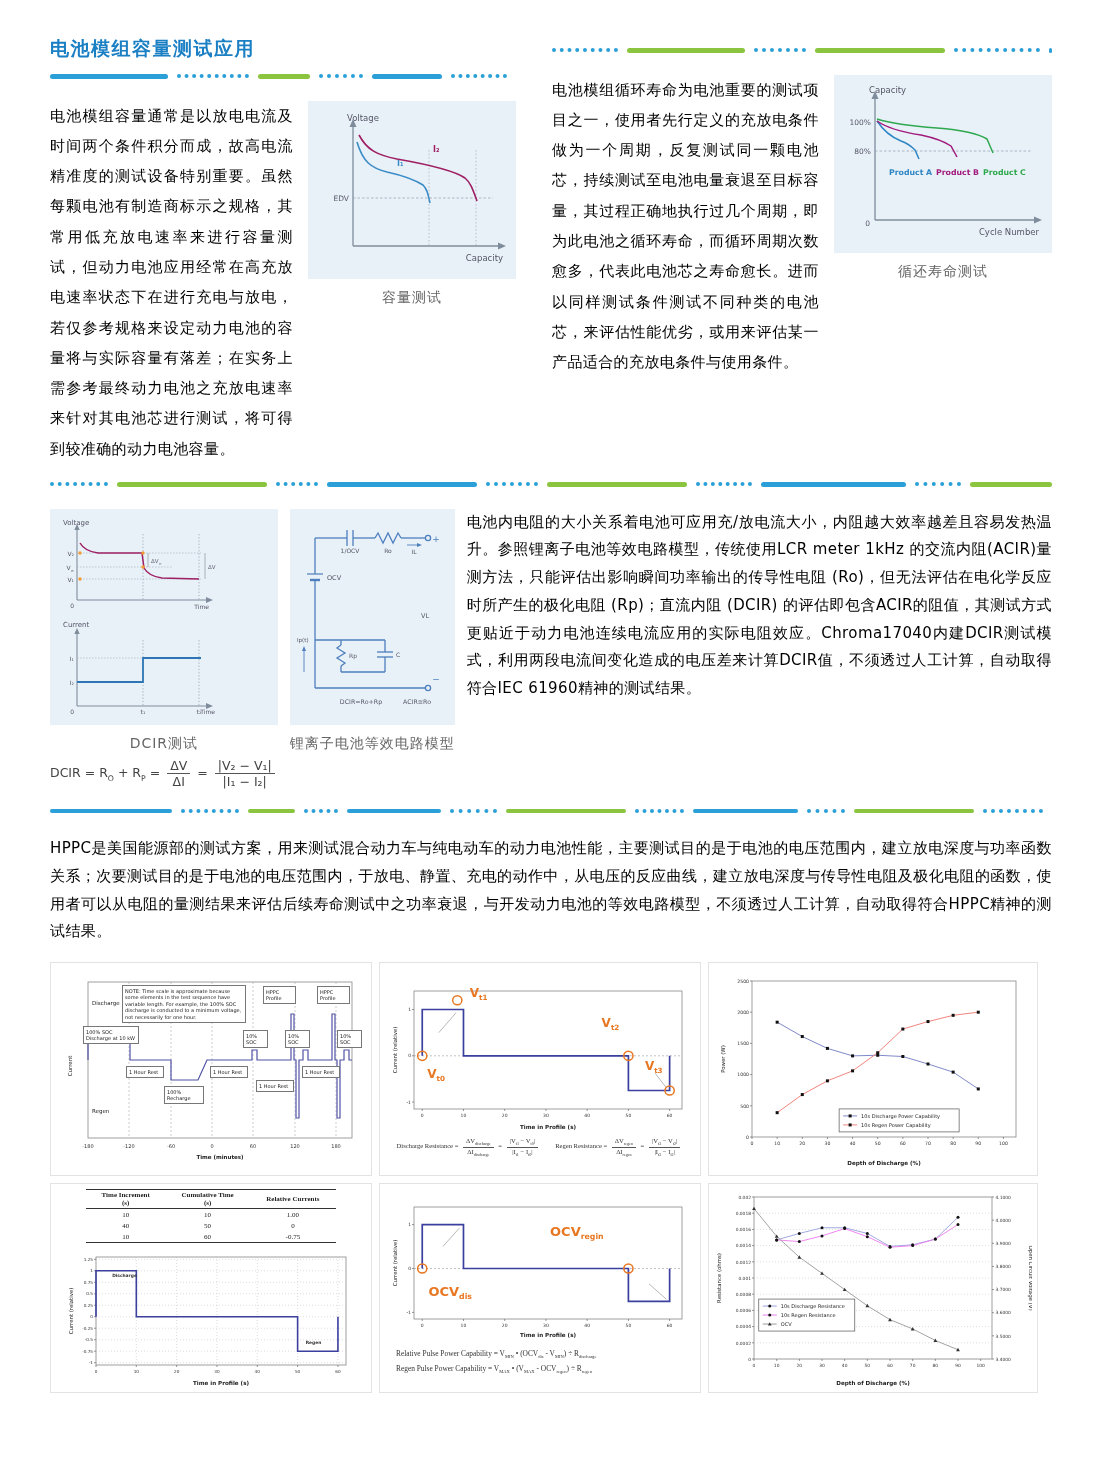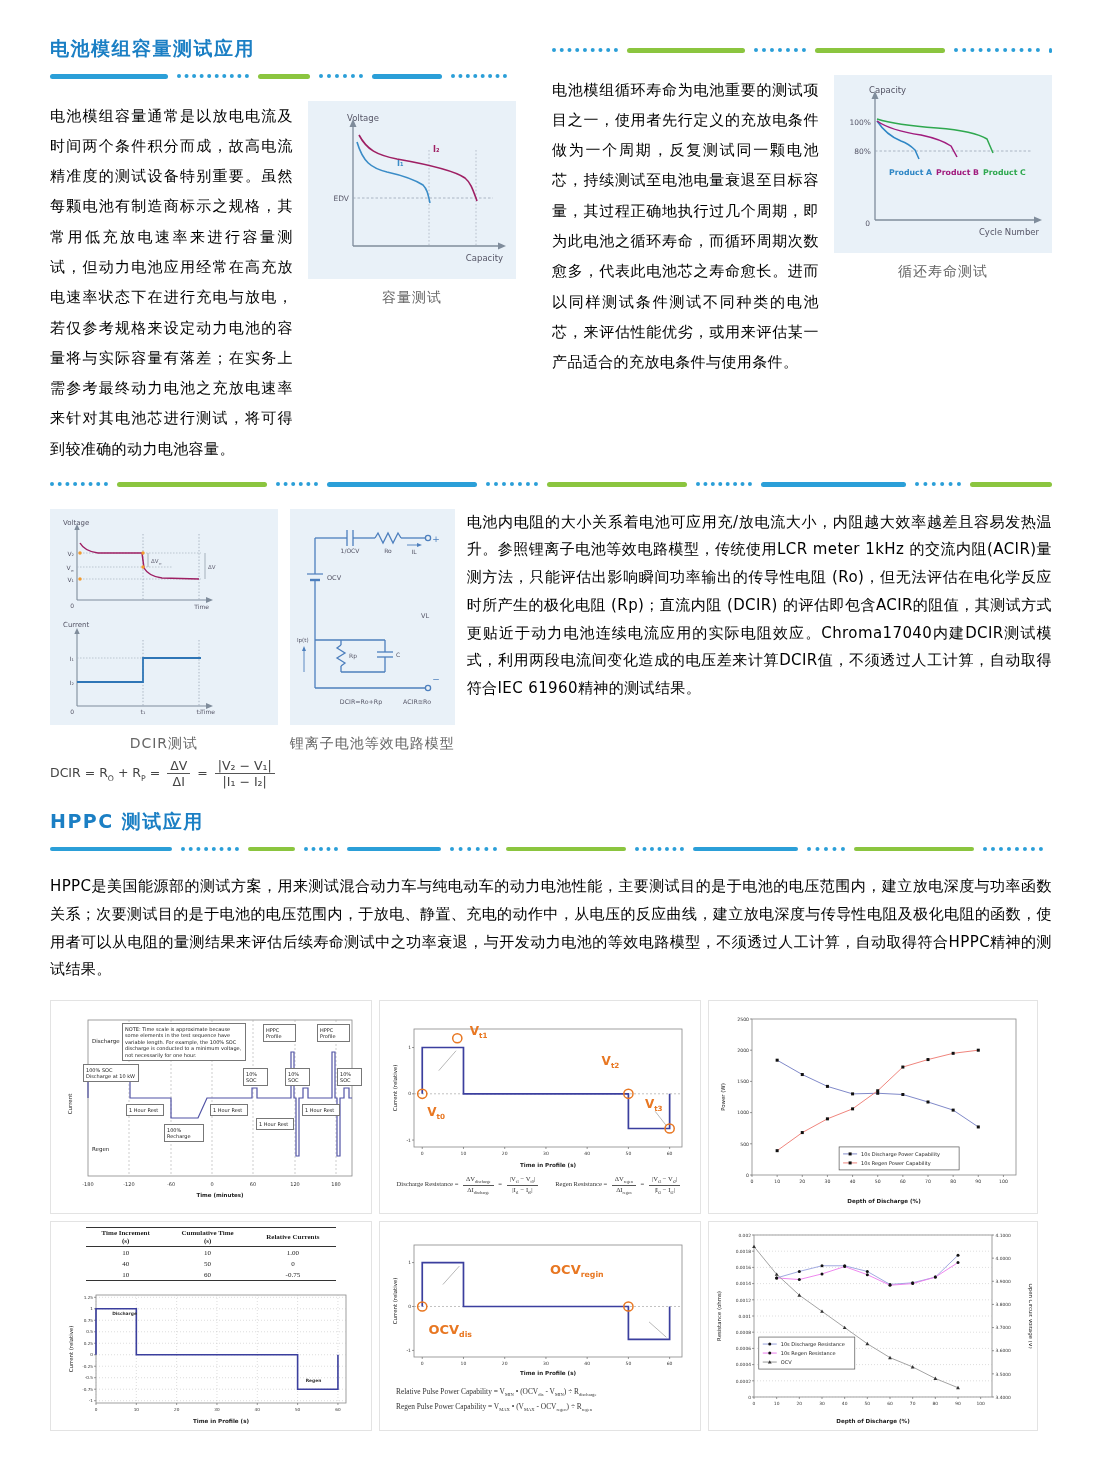--- a/index.html
+++ b/index.html
@@ -239,21 +239,20 @@
           </svg>
         </div>
         <figcaption>锂离子电池等效电路模型</figcaption>
       </div>
 
       <p class="body-text dcir-text">电池内电阻的大小关系着电池可应用充/放电流大小，内阻越大效率越差且容易发热温升。参照锂离子电池等效电路模型，传统使用LCR meter 1kHz 的交流内阻(ACIR)量测方法，只能评估出影响瞬间功率输出的传导性电阻 (Ro)，但无法评估在电化学反应时所产生的极化电阻 (Rp)；直流内阻 (DCIR) 的评估即包含ACIR的阻值，其测试方式更贴近于动力电池连续电流应用的实际电阻效应。Chroma17040内建DCIR测试模式，利用两段电流间变化造成的电压差来计算DCIR值，不须透过人工计算，自动取得符合IEC 61960精神的测试结果。</p>
     </div>
   </section>
 
   <section class="hppc-section">
-    <h2 class="sec-title">HPPC 测试应用</h2>
     <div class="divider">
       <span class="dl b" style="width:130px"></span>
         <span class="dd" style="width:62px"></span>
         <span class="dl g" style="width:50px"></span>
         <span class="dd" style="width:36px"></span>
         <span class="dl b" style="width:100px"></span>
         <span class="dd" style="width:50px"></span>
         <span class="dl g" style="width:128px"></span>
         <span class="dd" style="width:52px"></span>
         <span class="dl b" style="width:112px"></span>

